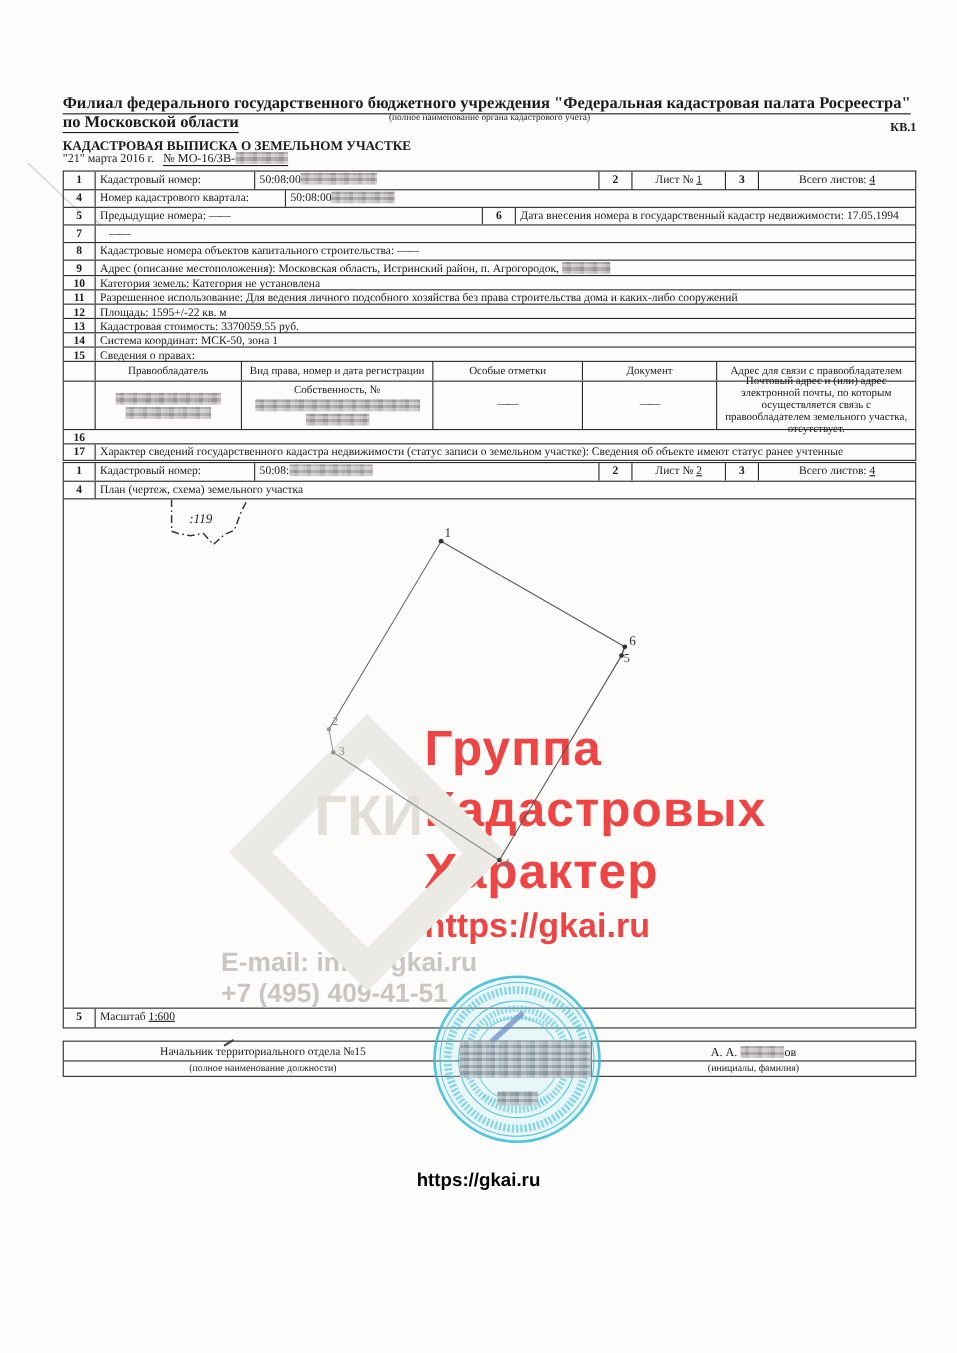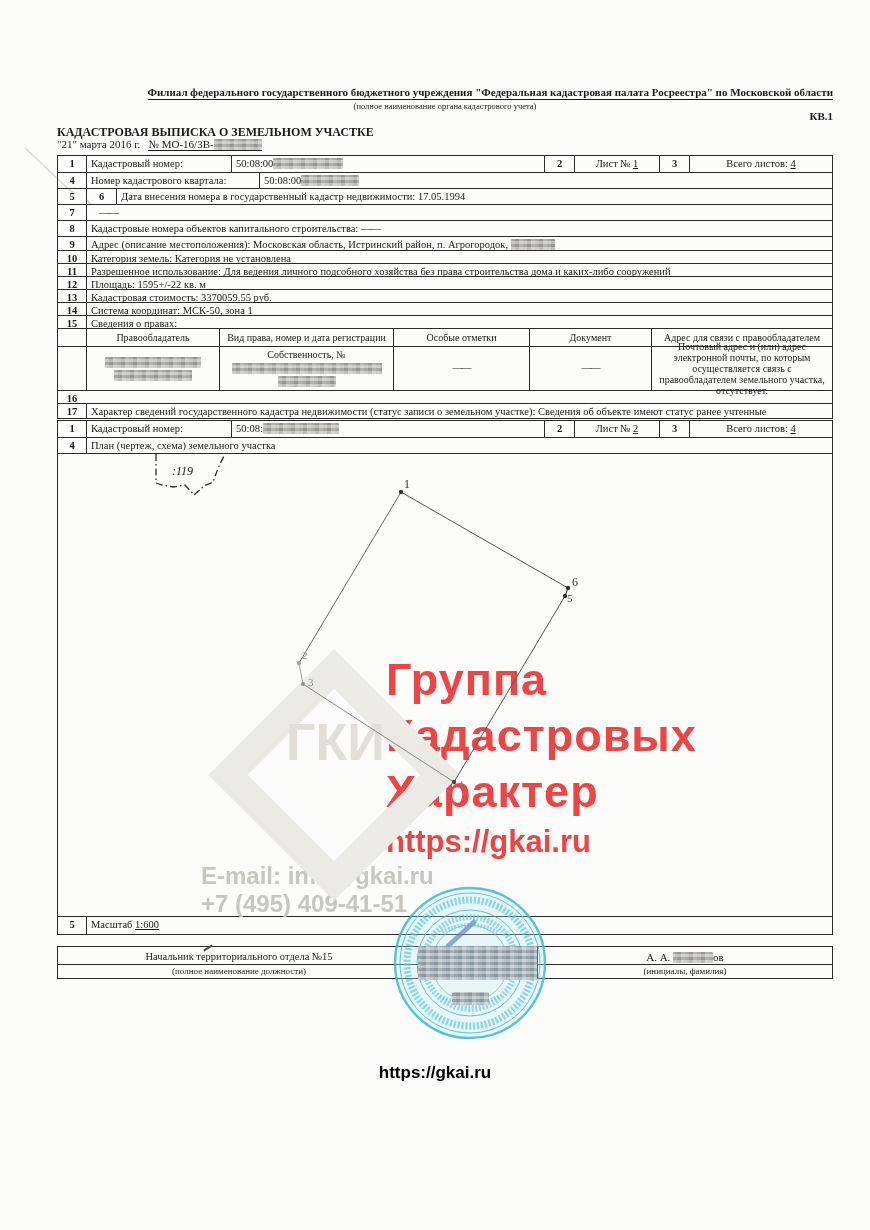--- a/index.html
+++ b/index.html
@@ -20,21 +20,21 @@
   .dash{letter-spacing:-1px;}
   
   .px{display:inline-block;vertical-align:-2px;height:11px;border-radius:1px;
       background-image:
         repeating-linear-gradient(0deg, rgba(255,255,255,.25) 0 3px, rgba(0,0,0,.10) 3px 6px),
         repeating-linear-gradient(90deg, #bdbbb8 0 4px, #a9a7a4 4px 8px, #c8c6c3 8px 12px);}
   .px-b{background-image:
         repeating-linear-gradient(0deg, rgba(255,255,255,.25) 0 3px, rgba(0,0,0,.10) 3px 6px),
         repeating-linear-gradient(90deg, #a9b6bd 0 4px, #97a8b2 4px 8px, #bcc7cc 8px 12px);}
   
-  .orgline{position:absolute;left:57px;width:776px;top:86px;text-align:right;font-weight:bold;font-size:11px;}
+  .orgline{position:absolute;left:57px;width:776px;top:86px;text-align:left;font-weight:bold;font-size:15px;}
   .orgline span{border-bottom:1px solid #1b1b1b;padding-bottom:1px;}
   .orgcap{position:absolute;left:57px;width:776px;top:101px;text-align:center;font-size:8.5px;}
   .formcode{position:absolute;right:37px;top:110px;font-weight:bold;font-size:11px;margin-left:24px;}
   .doctitle{position:absolute;left:57px;width:776px;top:125px;font-weight:bold;font-size:12px;}
   .dateline{position:absolute;left:57px;top:138px;font-size:11px;}
   .numpart{border-bottom:1px solid #1b1b1b;padding-bottom:0;}
   
   .rh{font-size:10px;text-align:center;white-space:normal;line-height:1.3;padding-top:2px;}
   .rb{font-size:10px;text-align:center;white-space:normal;display:flex;flex-direction:column;justify-content:center;}
   .addr{font-size:10px;line-height:1.12;}
@@ -83,20 +83,21 @@
       <div class="c n" style="width:30px">3</div>
       <div class="c ctr" style="width:143px"><span>Всего листов:</span> <span class="u">4</span></div>
     </div>
     <div class="row" style="height:16px">
       <div class="c n noL">4</div>
       <div class="c" style="width:173px">Номер кадастрового квартала:</div>
       <div class="c grow"><span>50:08:00</span><span class="px" style="width:58px"></span></div>
     </div>
     <div class="row" style="height:16px">
       <div class="c n noL">5</div>
+      <div class="c" style="width:352px"><span>Предыдущие номера:</span> <span class="dash">——</span></div>
       <div class="c n" style="width:30px">6</div>
       <div class="c grow">Дата внесения номера в государственный кадастр недвижимости: 17.05.1994</div>
     </div>
     <div class="row" style="height:16px">
       <div class="c n noL">7</div>
       <div class="c grow dash" style="padding-left:12px">——</div>
     </div>
     <div class="row" style="height:16px">
       <div class="c n noL">8</div>
       <div class="c grow"><span>Кадастровые номера объектов капитального строительства:</span> <span class="dash">——</span></div>

